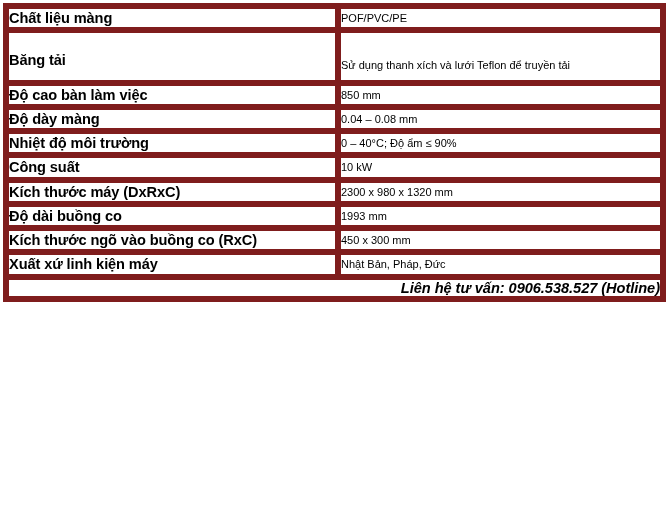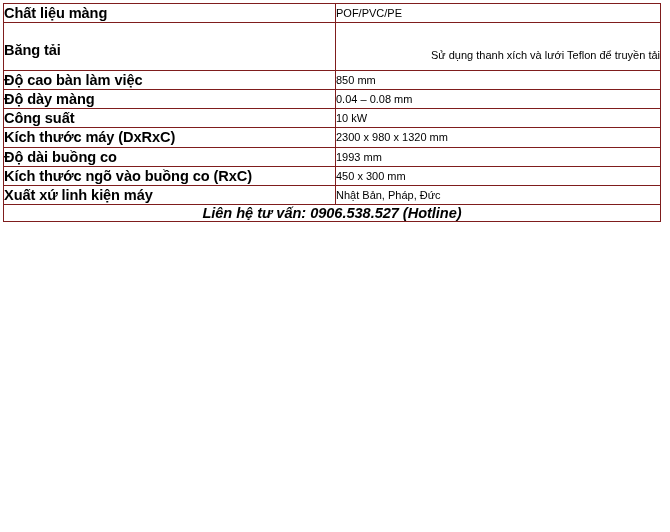--- a/index.html
+++ b/index.html
@@ -28,21 +28,21 @@
     width: 657px;
     border-collapse: collapse;
     table-layout: fixed;
     border: 1px solid #000000;
   }
 
   table.spec-table col.col-label { width: 332px; }
   table.spec-table col.col-value { width: 325px; }
 
   table.spec-table td {
-    border: 1px solid #7f1d1d;
+    border: 6px solid #7f1d1d;
     vertical-align: middle;
     padding: 0;
     margin-left: 32px;
   }
 
   td.cell-label {
     font-size: 14.6px;
     font-weight: bold;
     line-height: 1.25;
     letter-spacing: -0.1px;
@@ -59,25 +59,24 @@
 
   tr.row-tall td.cell-label,
   tr.row-tall td.cell-value {
     padding-top: 16px;
     padding-bottom: 9px;
   }
 
   tr.row-conveyor td.cell-value {
     padding-top: 25px;
     padding-bottom: 7px;
-    text-align: right;
   }
 
   td.footer-cell {
-    text-align: center;
+    text-align: right;
     font-size: 14.6px;
     font-weight: bold;
     font-style: italic;
     padding: 9px 4px 10px 4px;
     letter-spacing: -0.05px;
   }
 </style>
 </head>
 <body>
 
@@ -104,20 +103,24 @@
         <td class="cell-value">850 mm</td>
       </tr>
 
       <tr>
         <td class="cell-label">Độ dày màng</td>
         <td class="cell-value">0.04 – 0.08 mm</td>
       </tr>
 
 
 
+      <tr>
+        <td class="cell-label">Nhiệt độ môi trường</td>
+        <td class="cell-value">0 – 40°C; Độ ẩm ≤ 90%</td>
+      </tr>
 
 
       <tr>
         <td class="cell-label">Công suất</td>
         <td class="cell-value">10 kW</td>
       </tr>
 
       <tr>
         <td class="cell-label">Kích thước máy (DxRxC)</td>
         <td class="cell-value">2300 x 980 x 1320 mm</td>

